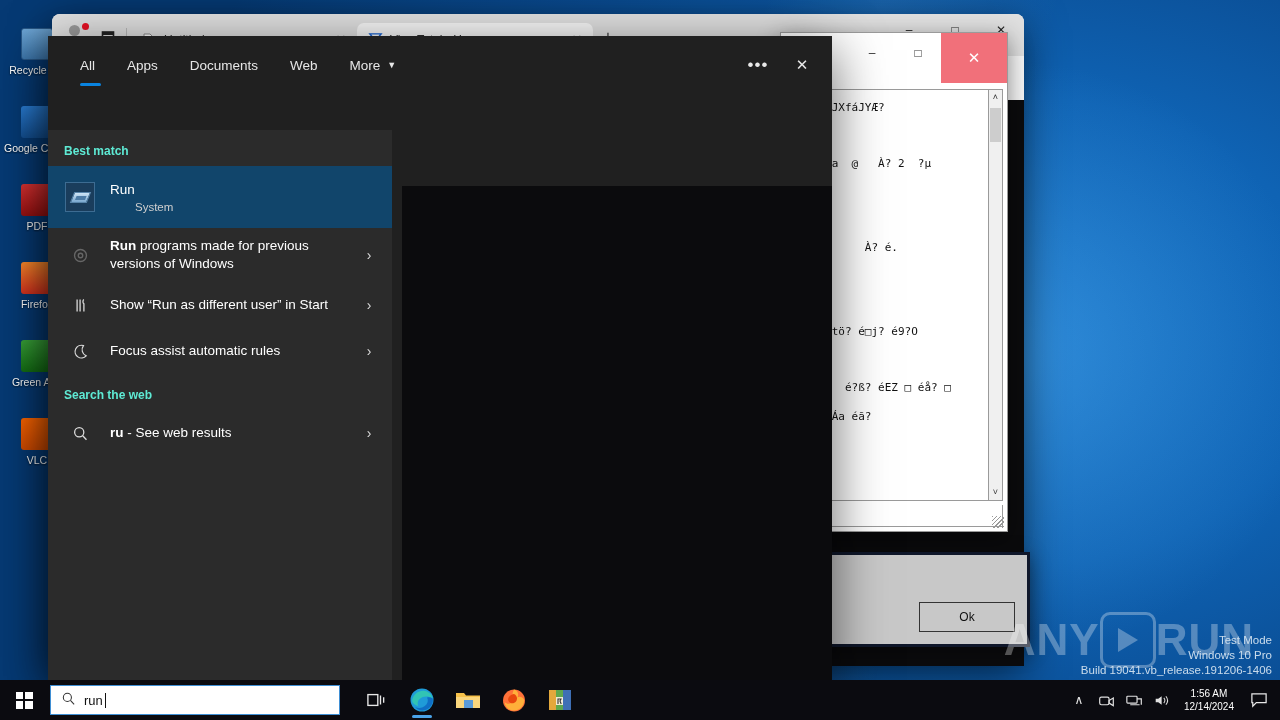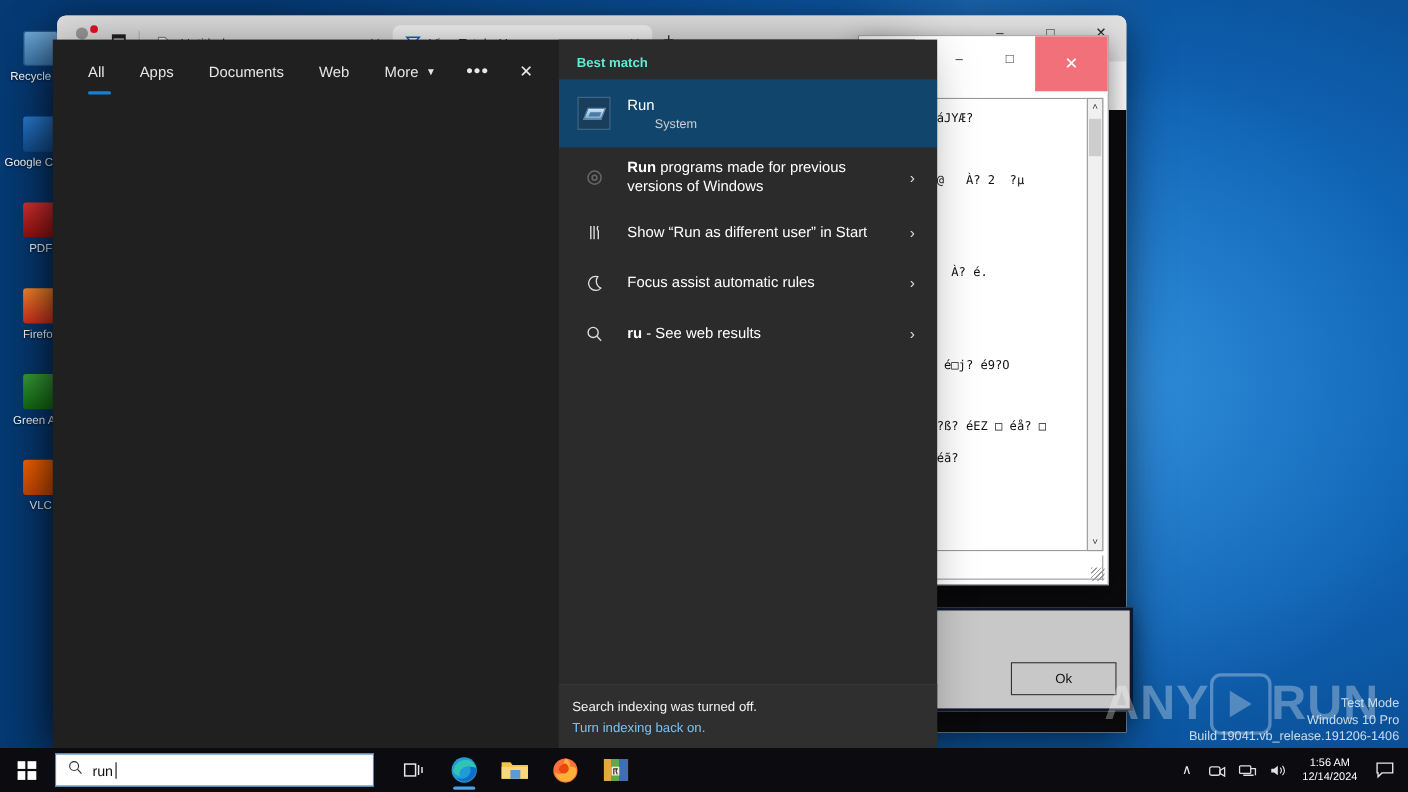--- a/index.html
+++ b/index.html
@@ -126,21 +126,21 @@
     position: absolute; right: 12px; bottom: 12px; width: 96px; height: 30px;
     border: 1px solid #333; background: #c8c8c8; font-size: 12px; color: #111;
     display: flex; align-items: center; justify-content: center;
   }
 
   
   .search-panel {
     position: absolute; left: 48px; top: 36px; width: 784px; height: 646px;
     background: #202020; color: #fff;
     box-shadow: 0 14px 50px rgba(0,0,0,.6);
-    display: flex; 
+    display: flex; flex-direction: column; gap: 36px;
   }
   .sp-header { height: 58px; display: flex; align-items: center; padding-left: 22px; flex: none; }
   .sp-tabs { display: flex; align-items: center; gap: 0; height: 58px; }
   .sp-tab {
     position: relative; height: 58px; display: flex; align-items: center;
     padding: 0 16px; font-size: 13.5px; color: #e6e6e6;
   }
   .sp-tab:first-child { padding-left: 10px; }
   .sp-tab .underline {
     position: absolute; left: 10px; right: 10px; bottom: 8px; height: 3px;
@@ -437,40 +437,37 @@
             <svg width="17" height="17" viewBox="0 0 20 20">
               <path d="M13.5 3a7.5 7.5 0 1 0 3.2 12.2A8 8 0 0 1 13.5 3z" fill="none" stroke="#ddd" stroke-width="1.4"></path>
             </svg>
           </div>
           <div class="txt">
             <div class="t1"><span>Focus assist automatic rules</span></div>
           </div>
           <div class="chev">›</div>
         </div>
 
+        <div class="sp-section">Search the web</div>
 
         <div class="sp-item">
           <div class="ic">
             <svg width="17" height="17" viewBox="0 0 20 20">
               <circle cx="8.5" cy="8.5" r="5.4" fill="none" stroke="#ddd" stroke-width="1.5"></circle>
               <path d="M12.6 12.6L17 17.3" stroke="#ddd" stroke-width="1.5"></path>
             </svg>
           </div>
           <div class="txt">
             <div class="t1"><b>ru</b><span> - See web results</span></div>
           </div>
           <div class="chev">›</div>
         </div>
 
       </div>
 
-      <div class="sp-notice">
-        <div class="l1">Search indexing was turned off.</div>
-        <div class="l2">Turn indexing back on.</div>
-      </div>
     </div>
 
     <div class="sp-right">
       <div class="sp-right-inner"></div>
     </div>
   </div>
 </div>
 
 <div class="anyrun">
   <span class="w">ANY</span>

